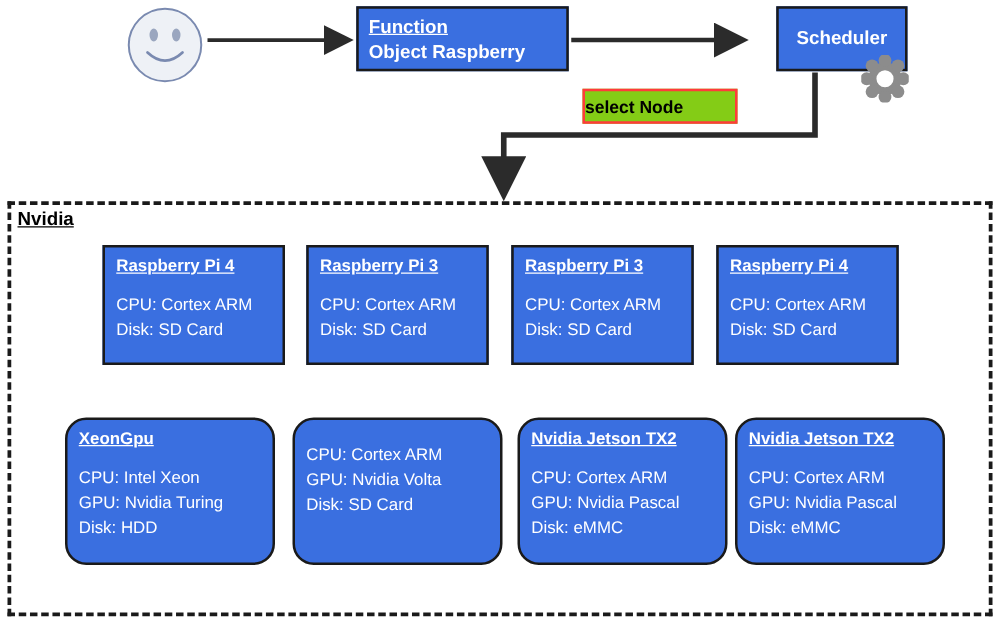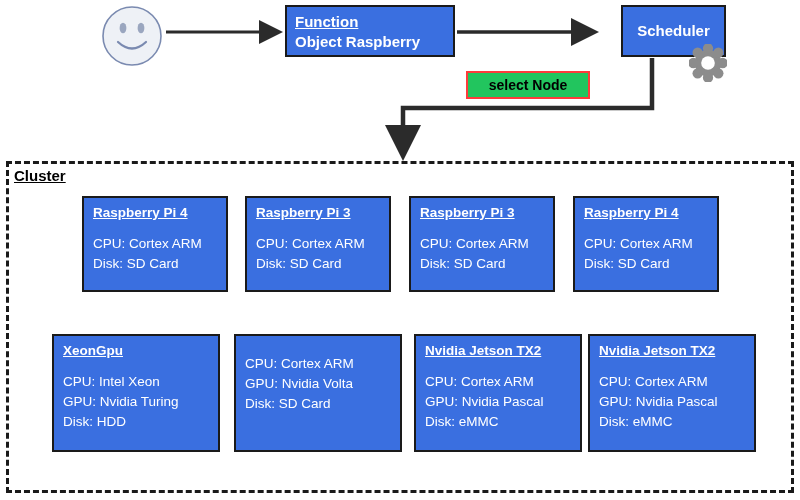--- a/index.html
+++ b/index.html
@@ -92,26 +92,25 @@
     position: absolute;
     left: 689px; top: 44px;
     width: 38px; height: 38px;
   }
 
   
   #select-node-label {
     position: absolute;
     left: 466px; top: 71px;
     width: 124px; height: 28px;
-    background: #22c55e;
+    background: #84cc16;
     border: 2px solid #FF3B3B;
     box-sizing: border-box;
     display: flex;
     align-items: center;
-    justify-content: center;
     font-size: 14px;
     font-weight: bold;
     color: #000000;
     z-index: 5;
   }
 
   
   #cluster {
     position: absolute;
     left: 6px; top: 161px;
@@ -130,21 +129,21 @@
   }
 
   
   .row1 { top: 196px; width: 146px; height: 96px; }
   .r1c1 { left: 82px; }
   .r1c2 { left: 245px; }
   .r1c3 { left: 409px; }
   .r1c4 { left: 573px; }
 
   
-  .row2 { top: 334px; width: 168px; height: 118px; }
+  .row2 { top: 334px; width: 168px; height: 118px; border-radius: 17px; }
   .r2c1 { left: 52px; }
   .r2c2 { left: 234px; }
   .r2c3 { left: 414px; }
   .r2c4 { left: 588px; }
 
   
   #connectors {
     position: absolute;
     left: 0; top: 0;
     width: 800px; height: 500px;
@@ -202,21 +201,21 @@
       <circle cx="30.9" cy="30.9" r="5.4"></circle>
     </g>
     <circle cx="20" cy="20" r="7.2" fill="#ffffff"></circle>
   </svg>
 
   <div id="select-node-label">
     <span>select Node</span>
   </div>
 
   <div id="cluster"></div>
-  <div id="cluster-label">Cluster</div>
+  <div id="cluster-label">Nvidia</div>
 
   <div class="nodebox row1 r1c1">
     <div class="title">Raspberry Pi 4</div>
     <div class="spec-block">
       <div class="spec">CPU: Cortex ARM</div>
       <div class="spec">Disk: SD Card</div>
     </div>
   </div>
 
   <div class="nodebox row1 r1c2">

